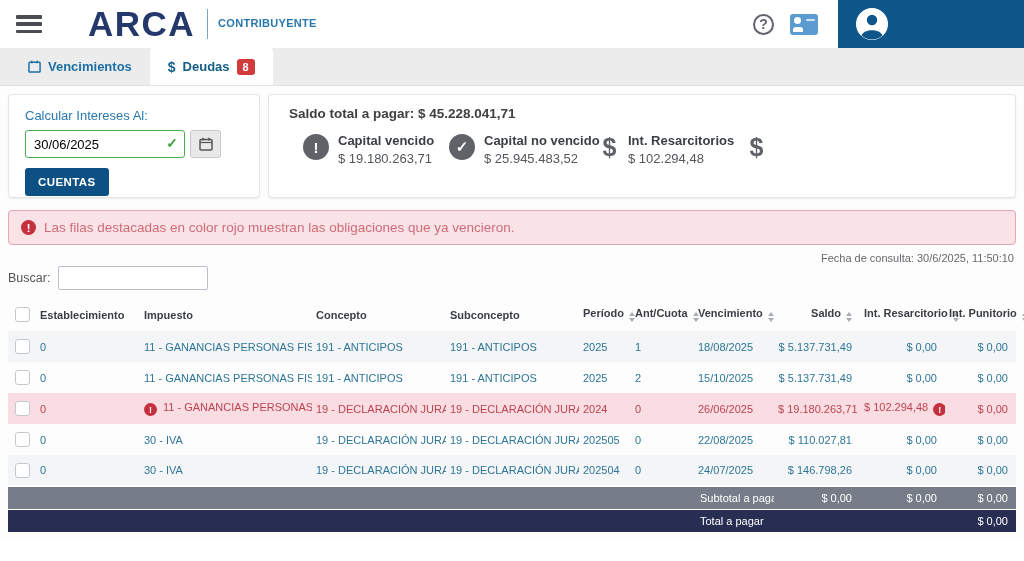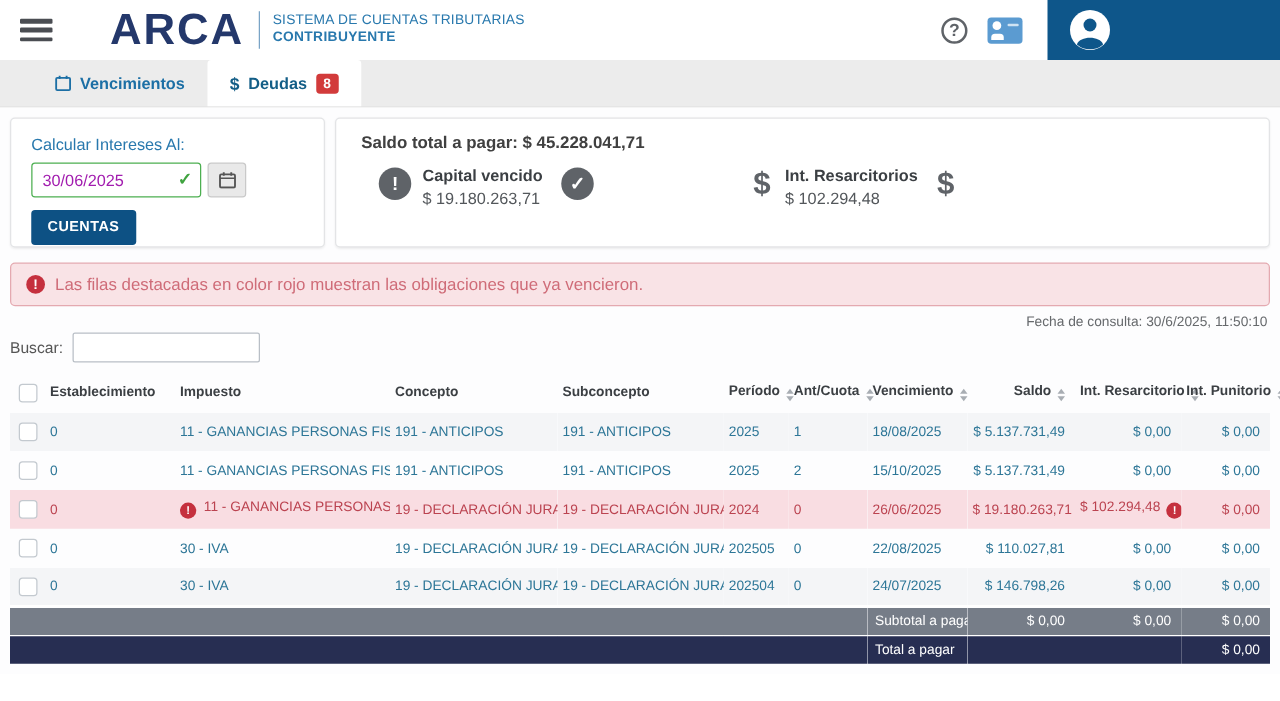--- a/index.html
+++ b/index.html
@@ -19,38 +19,38 @@
   .help-ic{width:21px;height:21px;border:2px solid #5f6368;border-radius:50%;color:#5f6368;
     font-size:14px;font-weight:bold;display:flex;align-items:center;justify-content:center;margin-right:16px;cursor:pointer;}
   .idcard-ic{width:28px;height:21px;background:#5b9bd1;border-radius:3px;position:relative;margin-right:20px;cursor:pointer;}
   .idcard-ic .p{position:absolute;left:4px;top:3px;width:7px;height:7px;background:#fff;border-radius:50%;}
   .idcard-ic .b{position:absolute;left:2.5px;bottom:2.5px;width:10px;height:5px;background:#fff;border-radius:3px 3px 0 0;}
   .idcard-ic .l1{position:absolute;right:3px;top:5px;width:9px;height:2.5px;background:#cfe3f3;border-radius:1px;}
   .user-block{width:186px;height:48px;background:#0e568a;display:flex;align-items:center;}
   .avatar{width:32px;height:32px;margin-left:18px;cursor:pointer;}
 
   
-  .tabbar{height:38px;background:#ececec;display:flex;align-items:stretch;padding-left:26px;border-bottom:1px solid #e2e2e2;}
+  .tabbar{height:38px;background:#ececec;display:flex;align-items:stretch;padding-left:10px;border-bottom:1px solid #e2e2e2;}
   .tab{display:flex;align-items:center;gap:7px;padding:0 18px;font-size:13px;font-weight:bold;color:#1c6fa5;cursor:pointer;white-space:nowrap;}
   .tab.active{background:#fff;color:#135e87;border-radius:3px 3px 0 0;}
   .tab .cal-svg, .tab .doc-svg{flex:0 0 auto;}
   .tab-dollar{font-size:14px;font-weight:bold;}
   .badge{background:#d23b3b;color:#fff;font-size:11px;font-weight:bold;padding:1px 6px;border-radius:3px;line-height:14px;}
 
   
   .content{background:#fdfdfe;padding:8px;}
   .cards{display:flex;gap:8px;}
   .card{background:#fff;border:1px solid #e3e4e6;border-radius:4px;box-shadow:0 1px 2px rgba(0,0,0,.07);}
   .card-interest{width:252px;height:104px;padding:13px 16px;}
   .card-summary{flex:1;height:104px;padding:11px 20px;}
   .panel-label{font-size:13px;font-weight:normal;color:#2878ad;margin-bottom:7px;}
   .date-row{display:flex;align-items:center;gap:5px;}
   .date-wrap{position:relative;}
-  .date-input{width:136px;height:28px;border:1.5px solid #4caf50;border-radius:3px;padding:0 24px 0 8px;
-    font-size:13px;color:#a21caf;font-family:"Liberation Sans",sans-serif;outline:none;}
+  .date-input{width:160px;height:28px;border:1.5px solid #4caf50;border-radius:3px;padding:0 24px 0 8px;
+    font-size:13px;color:#000000;font-family:"Liberation Sans",sans-serif;outline:none;}
   .date-check{position:absolute;right:7px;top:5px;color:#3fa33f;font-size:14px;font-weight:bold;}
   .cal-btn{width:31px;height:28px;background:#e9e9e9;border:1px solid #c9c9c9;border-radius:3px;
     display:flex;align-items:center;justify-content:center;cursor:pointer;color:#555;}
   .calc-btn{margin-top:10px;background:#0d5184;color:#fff;border:none;border-radius:3px;
     font-size:11.5px;font-weight:bold;letter-spacing:.4px;padding:8px 13px;cursor:pointer;font-family:"Liberation Sans",sans-serif;}
 
   .summary-title{font-size:13.5px;font-weight:bold;color:#404040;}
   .stats{display:flex;margin-top:12px;margin-left:14px;}
   .stat{display:flex;align-items:flex-start;width:148px;}
   .stat-ic{width:26px;height:26px;border-radius:50%;background:#5f6368;color:#fff;
@@ -104,21 +104,20 @@
 
 <div class="topbar">
   <div class="hamburger">
       <i></i>
       <i></i>
       <i></i>
     </div>
   <div class="logo">ARCA</div>
   <div class="logo-divider"></div>
   <div class="sys-titles">
-    <span class="sys-line1">SISTEMA DE CUENTAS TRIBUTARIAS</span>
     <span class="sys-line2">CONTRIBUYENTE</span>
   </div>
   <div class="topbar-right">
     <div class="help-ic">?</div>
     <div class="idcard-ic">
         <span class="p"></span>
         <span class="b"></span>
         <span class="l1"></span>
       </div>
     <div class="user-block">
@@ -175,20 +174,24 @@
       <div class="stats">
         <div class="stat" style="width:146px;">
           <span class="stat-ic">!</span>
           <span>
             <div class="stat-label">Capital vencido</div>
             <div class="stat-value">$ 19.180.263,71</div>
           </span>
         </div>
         <div class="stat" style="width:152px;">
           <span class="stat-ic">✓</span>
+          <span>
+            <div class="stat-label">Capital no vencido</div>
+            <div class="stat-value">$ 25.945.483,52</div>
+          </span>
         </div>
         <div class="stat" style="width:147px;">
           <span class="stat-ic dollar">$</span>
           <span>
             <div class="stat-label">Int. Resarcitorios</div>
             <div class="stat-value">$ 102.294,48</div>
           </span>
         </div>
         <div class="stat">
           <span class="stat-ic dollar">$</span>

